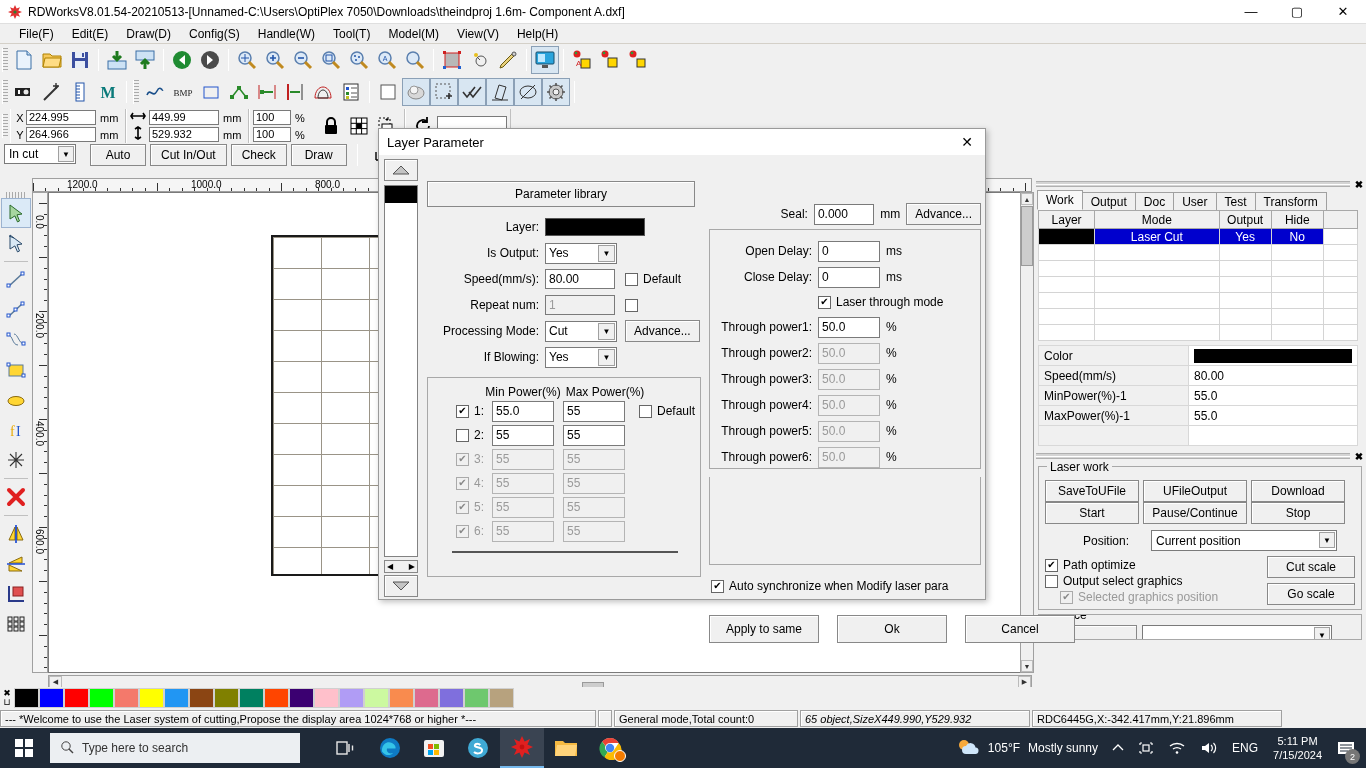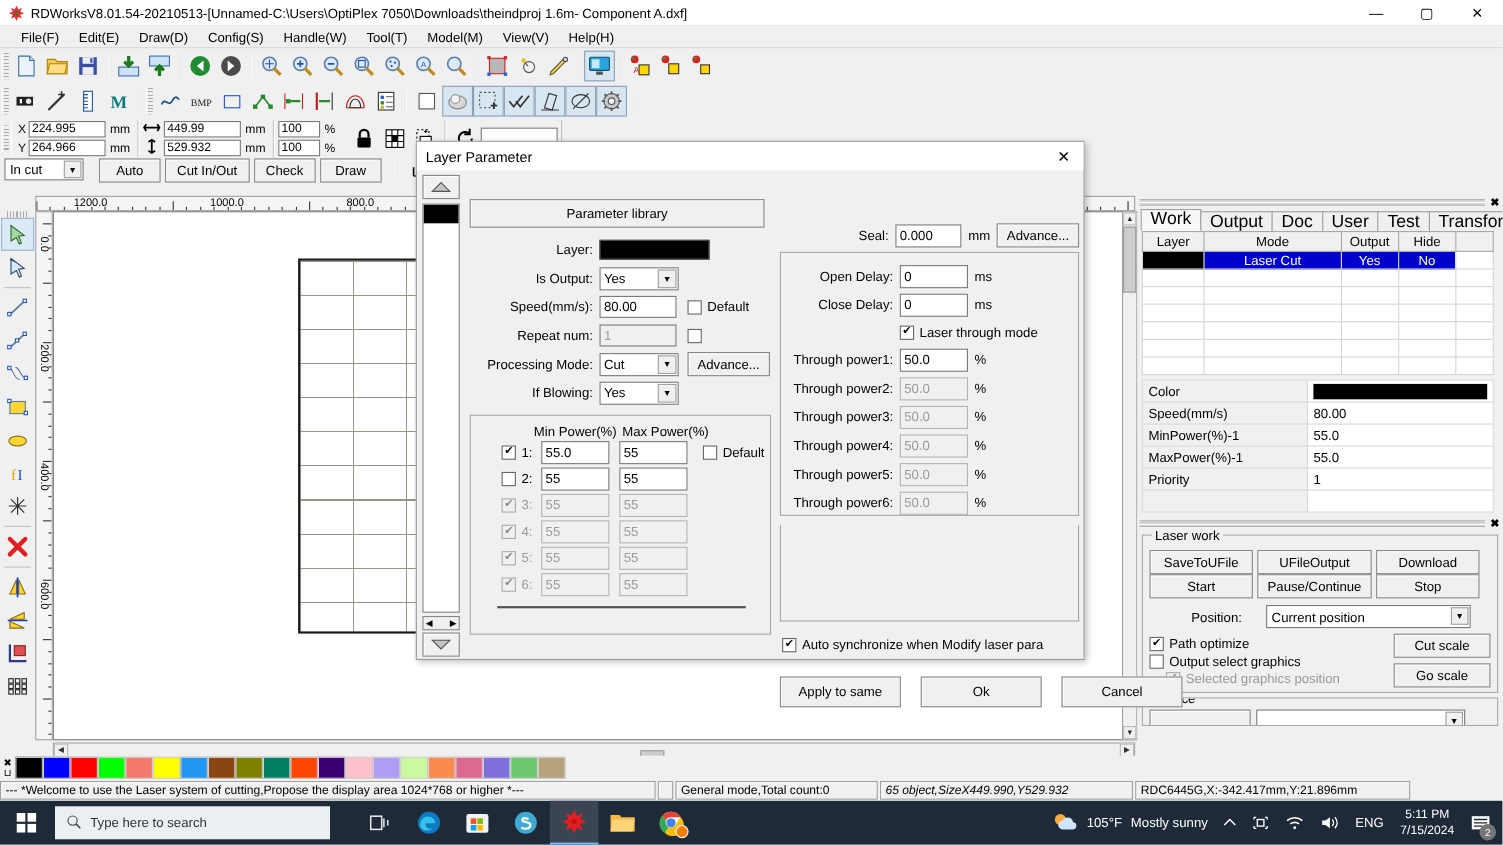--- a/index.html
+++ b/index.html
@@ -217,21 +217,21 @@
   }
   .panel-hdr .bars {
     flex: 1; height: 6px; margin: 0 2px;
     background: repeating-linear-gradient(to bottom, #d4d4d4 0 2px, #fff 2px 3px);
     border-top: 1px solid #b0b0b0; border-bottom: 1px solid #b0b0b0;
   }
   .panel-hdr .x { width: 14px; text-align: center; font-size: 10px; font-weight: bold; }
 
   .tabs { display: flex; align-items: flex-end; height: 20px; padding-left: 3px; }
   .tab {
-    height: 18px; padding: 0 8px; font-size: 16px;
+    height: 18px; padding: 0 8px; font-size: 12px;
     border: 1px solid #a0a0a0; border-bottom: none; background: #f0f0f0;
     display: flex; align-items: center; margin-right: -1px;
   }
   .tab.active {
     height: 20px; background: #f8f8f8; font-weight: normal;
     border-bottom: 1px solid #f8f8f8; position: relative; z-index: 2;
   }
 
   .layer-table {
     margin: 0 4px; border: 1px solid #828282;
@@ -1350,24 +1350,20 @@
       </tr>
       <tr>
         <td class="k">MinPower(%)-1</td>
         <td>55.0</td>
       </tr>
       <tr>
         <td class="k">MaxPower(%)-1</td>
         <td>55.0</td>
       </tr>
       <tr>
-        <td class="k">Priority</td>
-        <td>1</td>
-      </tr>
-      <tr>
             <td class="k">&nbsp;</td>
             <td></td>
           </tr>
     </tbody>
       </table>
 
     <div class="panel-hdr" style="margin-top:2px;">
       <div class="bars"></div>
       <div class="x">✖</div>
     </div>

